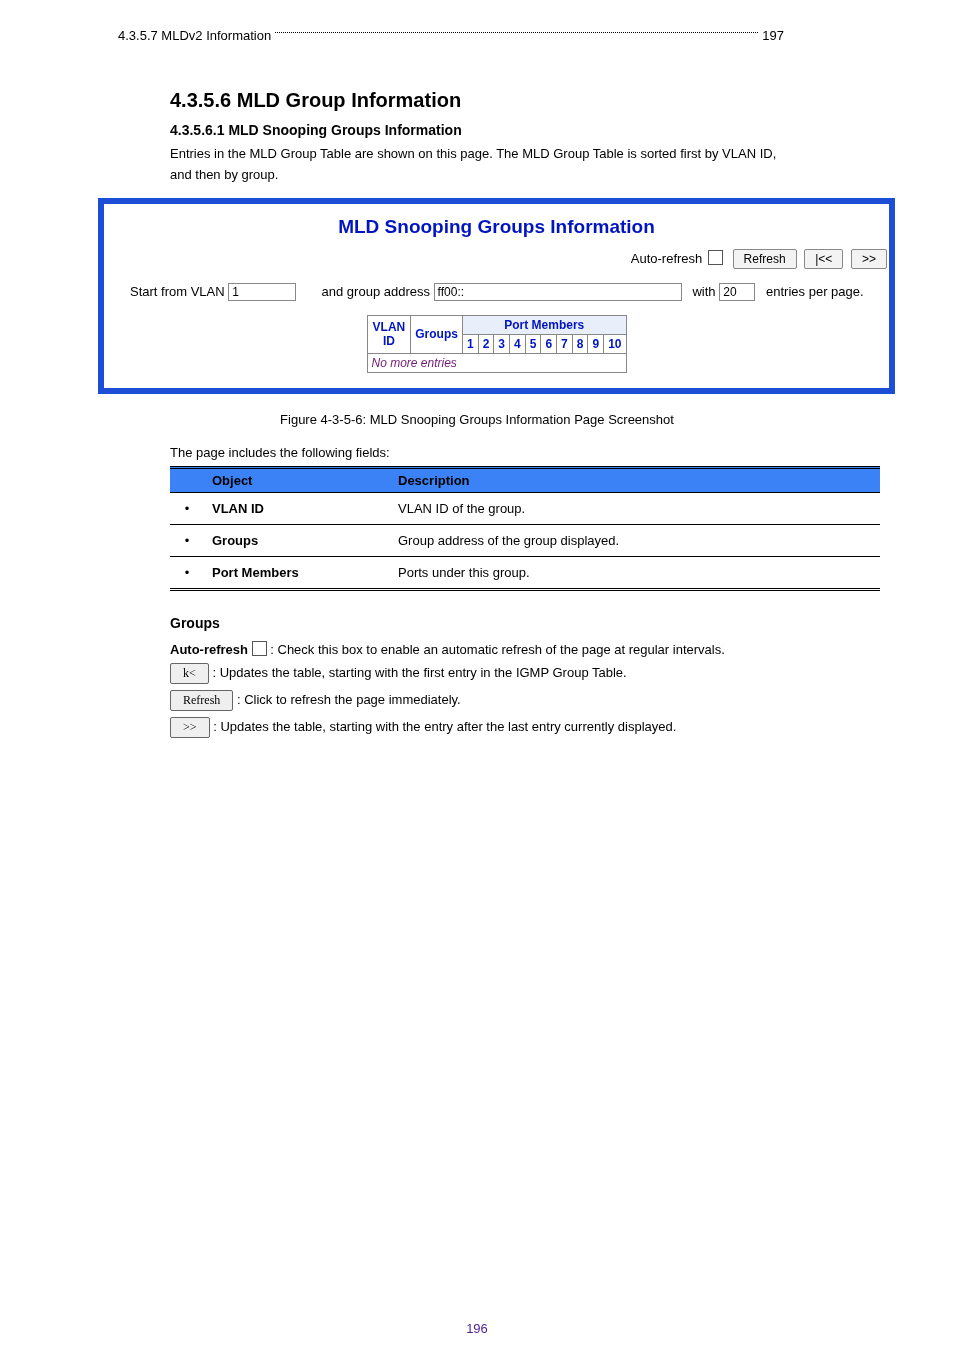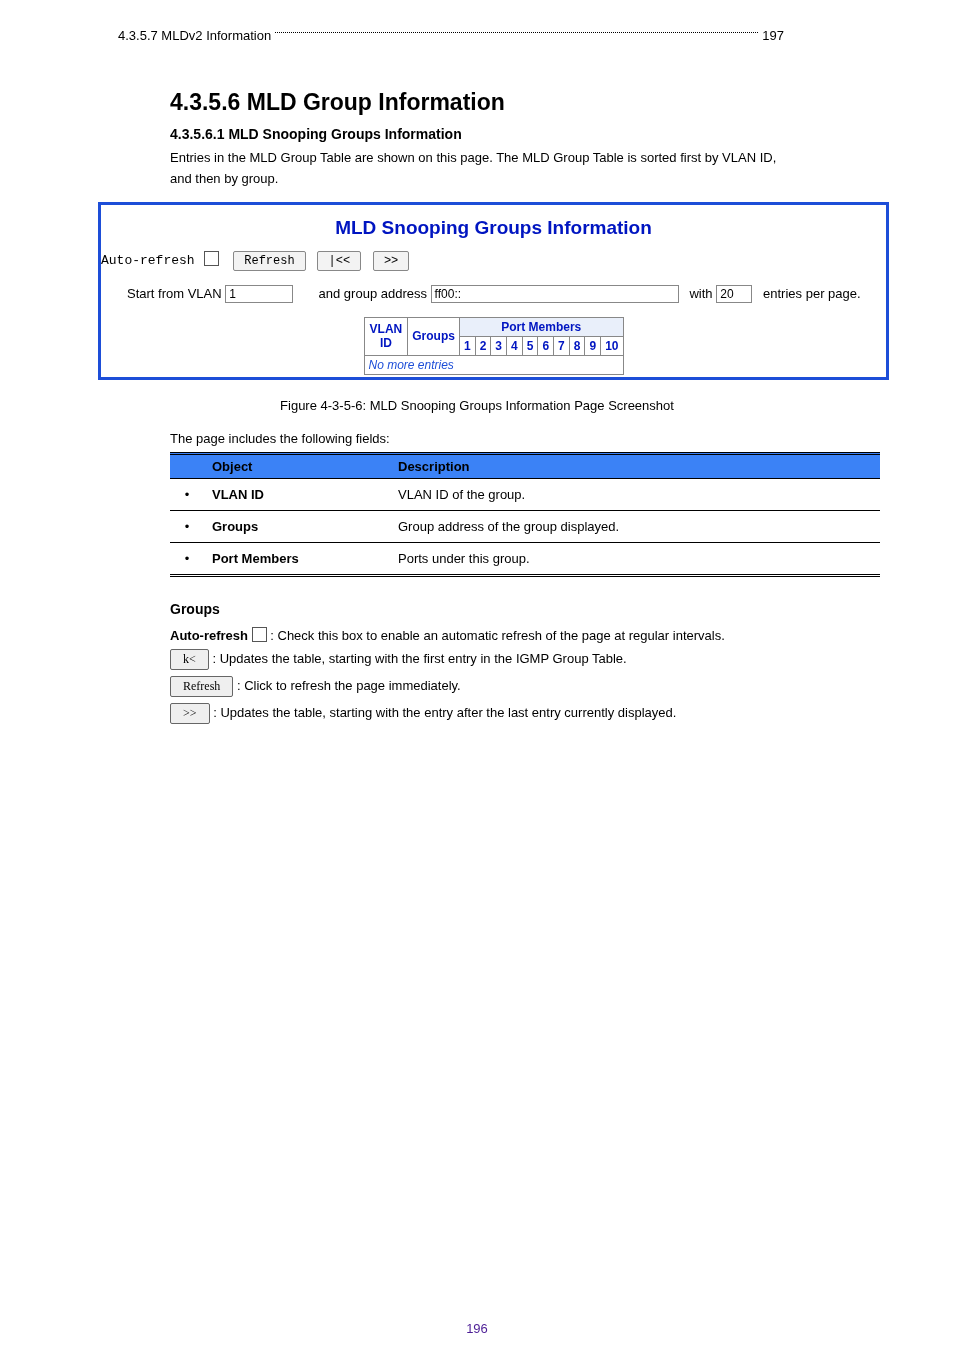--- a/index.html
+++ b/index.html
@@ -2,37 +2,37 @@
 <html><head>
 <meta charset="utf-8">
 <style>
   html,body{margin:0;padding:0;background:#fff;font-family:Arial,Helvetica,sans-serif;color:#000;}
   .page{width:758px;margin:0 auto;position:relative;}
   .toc-top{padding:28px 72px 8px 20px;}
   .toc-row{display:flex;align-items:center;font-size:13px;color:#000;margin-bottom:2px;}
   .toc-text{white-space:nowrap;}
   .toc-dots{flex:1;border-bottom:1px dotted #000;margin:0 4px;position:relative;top:-3px;}
   .toc-page{white-space:nowrap;}
-  .section-title{font-size:23px;font-weight:bold;margin:36px 0 0 72px;}
+  .section-title{font-size:20px;font-weight:bold;margin:36px 0 0 72px;}
   .subsection-title{font-size:14px;font-weight:bold;margin:10px 0 6px 72px;}
   .intro-text{font-size:13px;margin:4px 72px 12px 72px;line-height:1.6;}
 
   
-  .panel-wrap{width:785px;margin:8px auto 16px auto;border:3px solid #1d4ed8;padding:12px 0 2px 0;}
+  .panel-wrap{width:785px;margin:8px auto 16px auto;border:6px solid #1d4ed8;padding:12px 0 15px 0;}
   .panel-title{text-align:center;font-size:19px;font-weight:bold;color:#0015c1;}
-  .panel-controls{text-align:left;margin-top:10px;font-size:13px;font-family:Liberation Mono, monospace;}
+  .panel-controls{text-align:right;margin-top:10px;font-size:13px;}
   .panel-controls .mini-btn{display:inline-block;border:1px solid #888;background:#f3f3f3;padding:2px 10px;font-size:12px;border-radius:2px;margin:0 2px;}
   .panel-controls .chk{display:inline-block;width:13px;height:13px;border:1px solid #555;position:relative;top:2px;margin-left:2px;margin-right:4px;}
   .panel-filter{margin:14px 0 0 26px;font-size:13px;}
   .panel-filter .txt{display:inline-block;border:1px solid #888;padding:1px 3px;font-size:12px;min-width:20px;}
   .tbl-wrap{width:260px;margin:14px auto 0 auto;}
   table.grp{border-collapse:collapse;font-size:12px;color:#0015c1;font-weight:bold;}
   table.grp th,table.grp td{border:1px solid #888;padding:2px 4px;text-align:center;}
   .pm-header{background:#e9effa;}
-  .no-entries{border:1px solid #888;border-top:none;font-style:italic;font-size:12px;color:#1d4ed8;padding:2px 4px;}
+  .no-entries{border:1px solid #888;border-top:none;font-style:italic;font-size:12px;color:#701a75;padding:2px 4px;}
   .figure-label{text-align:center;font-size:13px;margin:18px 0 10px 0;}
 
   .obj-desc{font-size:13px;margin:18px 72px 0 72px;}
 
   
   .obj-table-wrap{margin:6px 72px 0 72px;}
   table.obj{border-collapse:collapse;width:710px;font-size:13px;border-top:3px double #000;border-bottom:3px double #000;}
   table.obj th{background:#3b82f6;font-weight:bold;text-align:left;padding:4px 8px;border-bottom:1px solid #000;}
   table.obj td{padding:8px 8px;border-top:1px solid #000;vertical-align:top;}
   table.obj td.bul{width:18px;text-align:center;}

